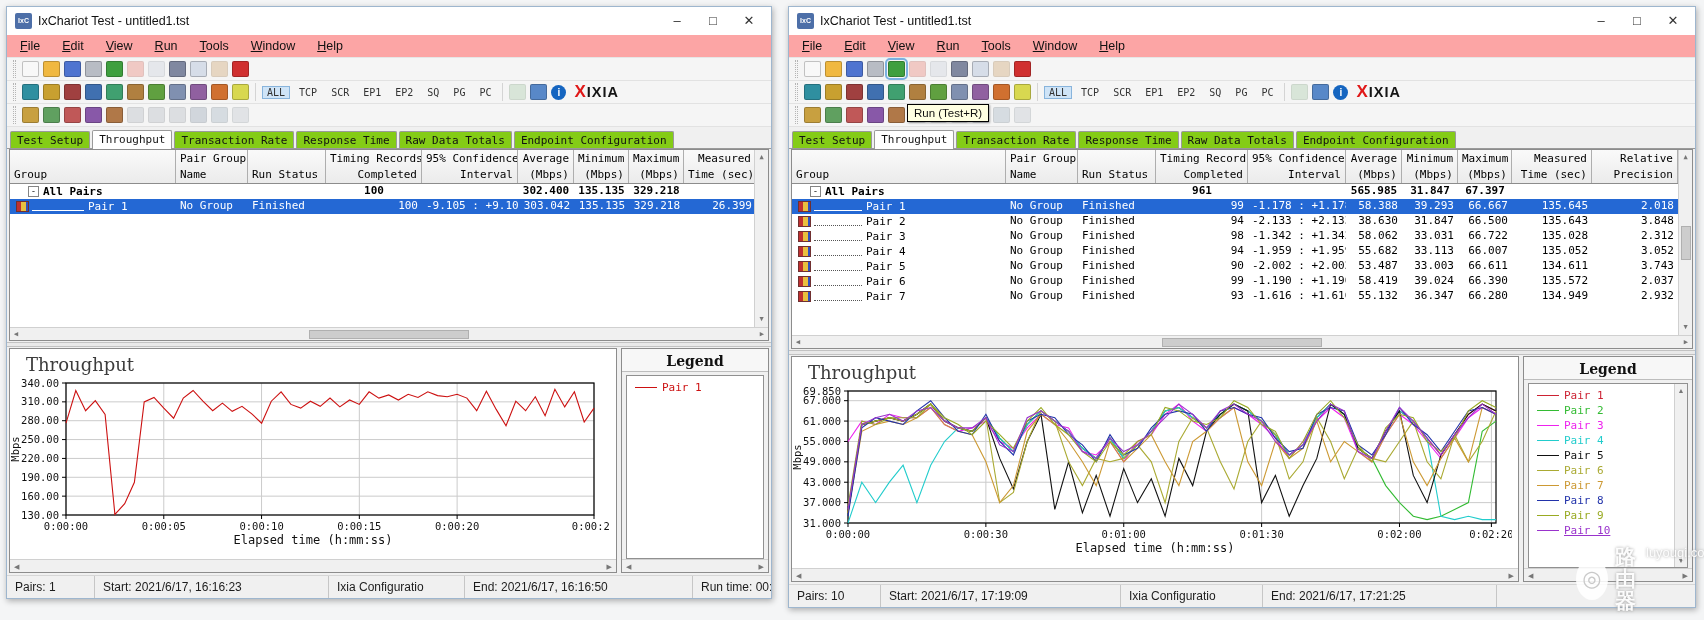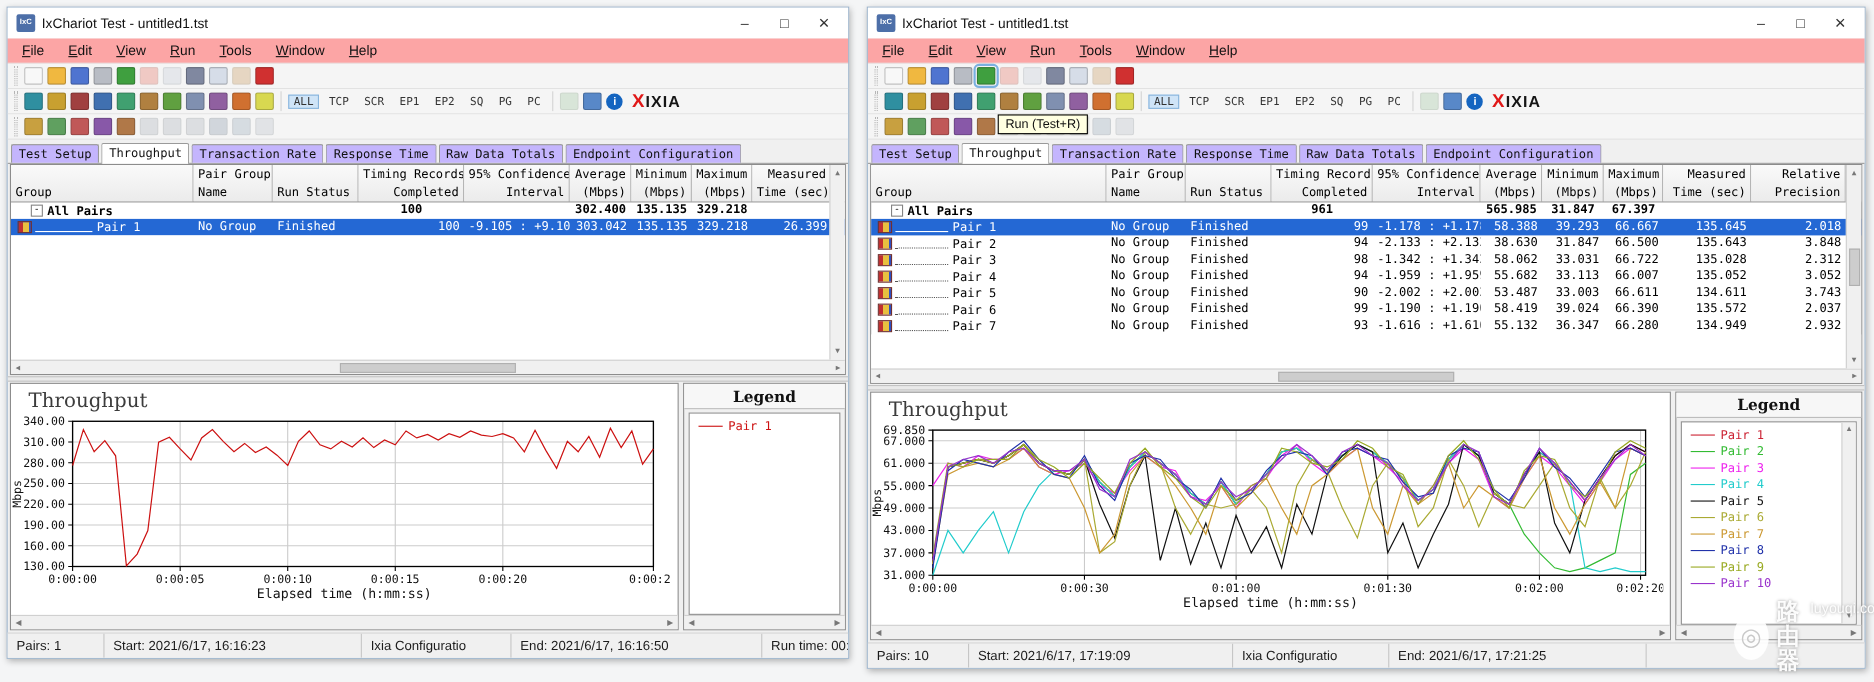--- a/index.html
+++ b/index.html
@@ -26,21 +26,21 @@
   .tbsep{width:1px;height:18px;background:#d4d4d4;margin:0 6px}
   .grip{width:3px;height:18px;border-left:1px dotted #b5b5b5;border-right:1px dotted #b5b5b5;margin-right:6px}
   .filterbtn{font-family:"DejaVu Sans Mono",monospace;font-size:10px;color:#333;padding:0 4px;border:1px solid transparent}
   .filterbtn.active{background:#cfe4f7;border:1px solid #88b4dc}
   .info-icon{width:15px;height:15px;border-radius:50%;background:#1565c0;color:#fff;font-size:10px;font-weight:bold;text-align:center;line-height:15px;margin:0 8px 0 4px}
   .ixia{display:flex;align-items:baseline;gap:1px}
   .ixia .lx{color:#e01818;font-weight:bold;font-size:17px;line-height:15px}
   .ixia .ln{color:#151515;font-weight:bold;font-size:14.5px;letter-spacing:1px}
   
   .tabsbar{display:flex;align-items:flex-end;padding:3px 3px 0;height:22px;font-family:"DejaVu Sans Mono",monospace;flex:0 0 auto;border-bottom:1px solid #9a9a9a;background:#f0f0f0}
-  .tab{font-size:11px;color:#111;background:#c4b5fd;border:1px solid #9a9a9a;border-bottom:none;border-radius:2px 2px 0 0;padding:2px 6px 1px;margin-right:2px;white-space:nowrap}
+  .tab{font-size:11px;color:#111;background:#84cc16;border:1px solid #9a9a9a;border-bottom:none;border-radius:2px 2px 0 0;padding:2px 6px 1px;margin-right:2px;white-space:nowrap}
   .tab.active{background:#fff;position:relative;top:1px;padding-bottom:3px}
   
   .table-panel{background:#fff;border:1px solid #8c8c8c;margin:0 2px;display:flex;flex-direction:column;position:relative;font-family:"DejaVu Sans Mono",monospace;font-size:11px;flex:0 0 auto}
   .wL .table-panel{height:192px}
   .wR .table-panel{height:200px}
   .thead{display:flex;background:#f2f2f2;border-bottom:1px solid #8c8c8c;flex:0 0 auto;height:34px;padding-right:14px}
   .thead>div{border-right:1px solid #aeaeae;padding:2px 4px;display:flex;flex-direction:column;justify-content:space-between;background:linear-gradient(#fafafa,#ebebeb);overflow:hidden;white-space:nowrap}
   .thead>div:nth-of-type(n+4){text-align:right}
   .trow{display:flex;height:15px;line-height:14px;flex:0 0 auto;padding-right:14px}
   .trow .td{padding:0 4px;overflow:hidden;white-space:nowrap}
@@ -804,21 +804,21 @@
             <div class="legend-entry">
               <span class="legend-swatch" style="border-top-color: rgb(34, 51, 170);"></span>
               <span style="color: rgb(34, 51, 170);">Pair 8</span>
             </div>
             <div class="legend-entry">
               <span class="legend-swatch" style="border-top-color: rgb(153, 170, 34);"></span>
               <span style="color: rgb(153, 170, 34);">Pair 9</span>
             </div>
             <div class="legend-entry">
               <span class="legend-swatch" style="border-top-color: rgb(153, 51, 204);"></span>
-              <span style="color: rgb(153, 51, 204);">Pair 10</span>
+              <span style="color: rgb(153, 51, 204); text-decoration: underline;">Pair 10</span>
             </div>
           </div>
         <div class="hscroll">
           <span class="sarrow">◀</span>
           <span></span>
           <span class="sarrow">▶</span>
         </div>
       </div>
     </div>
 

